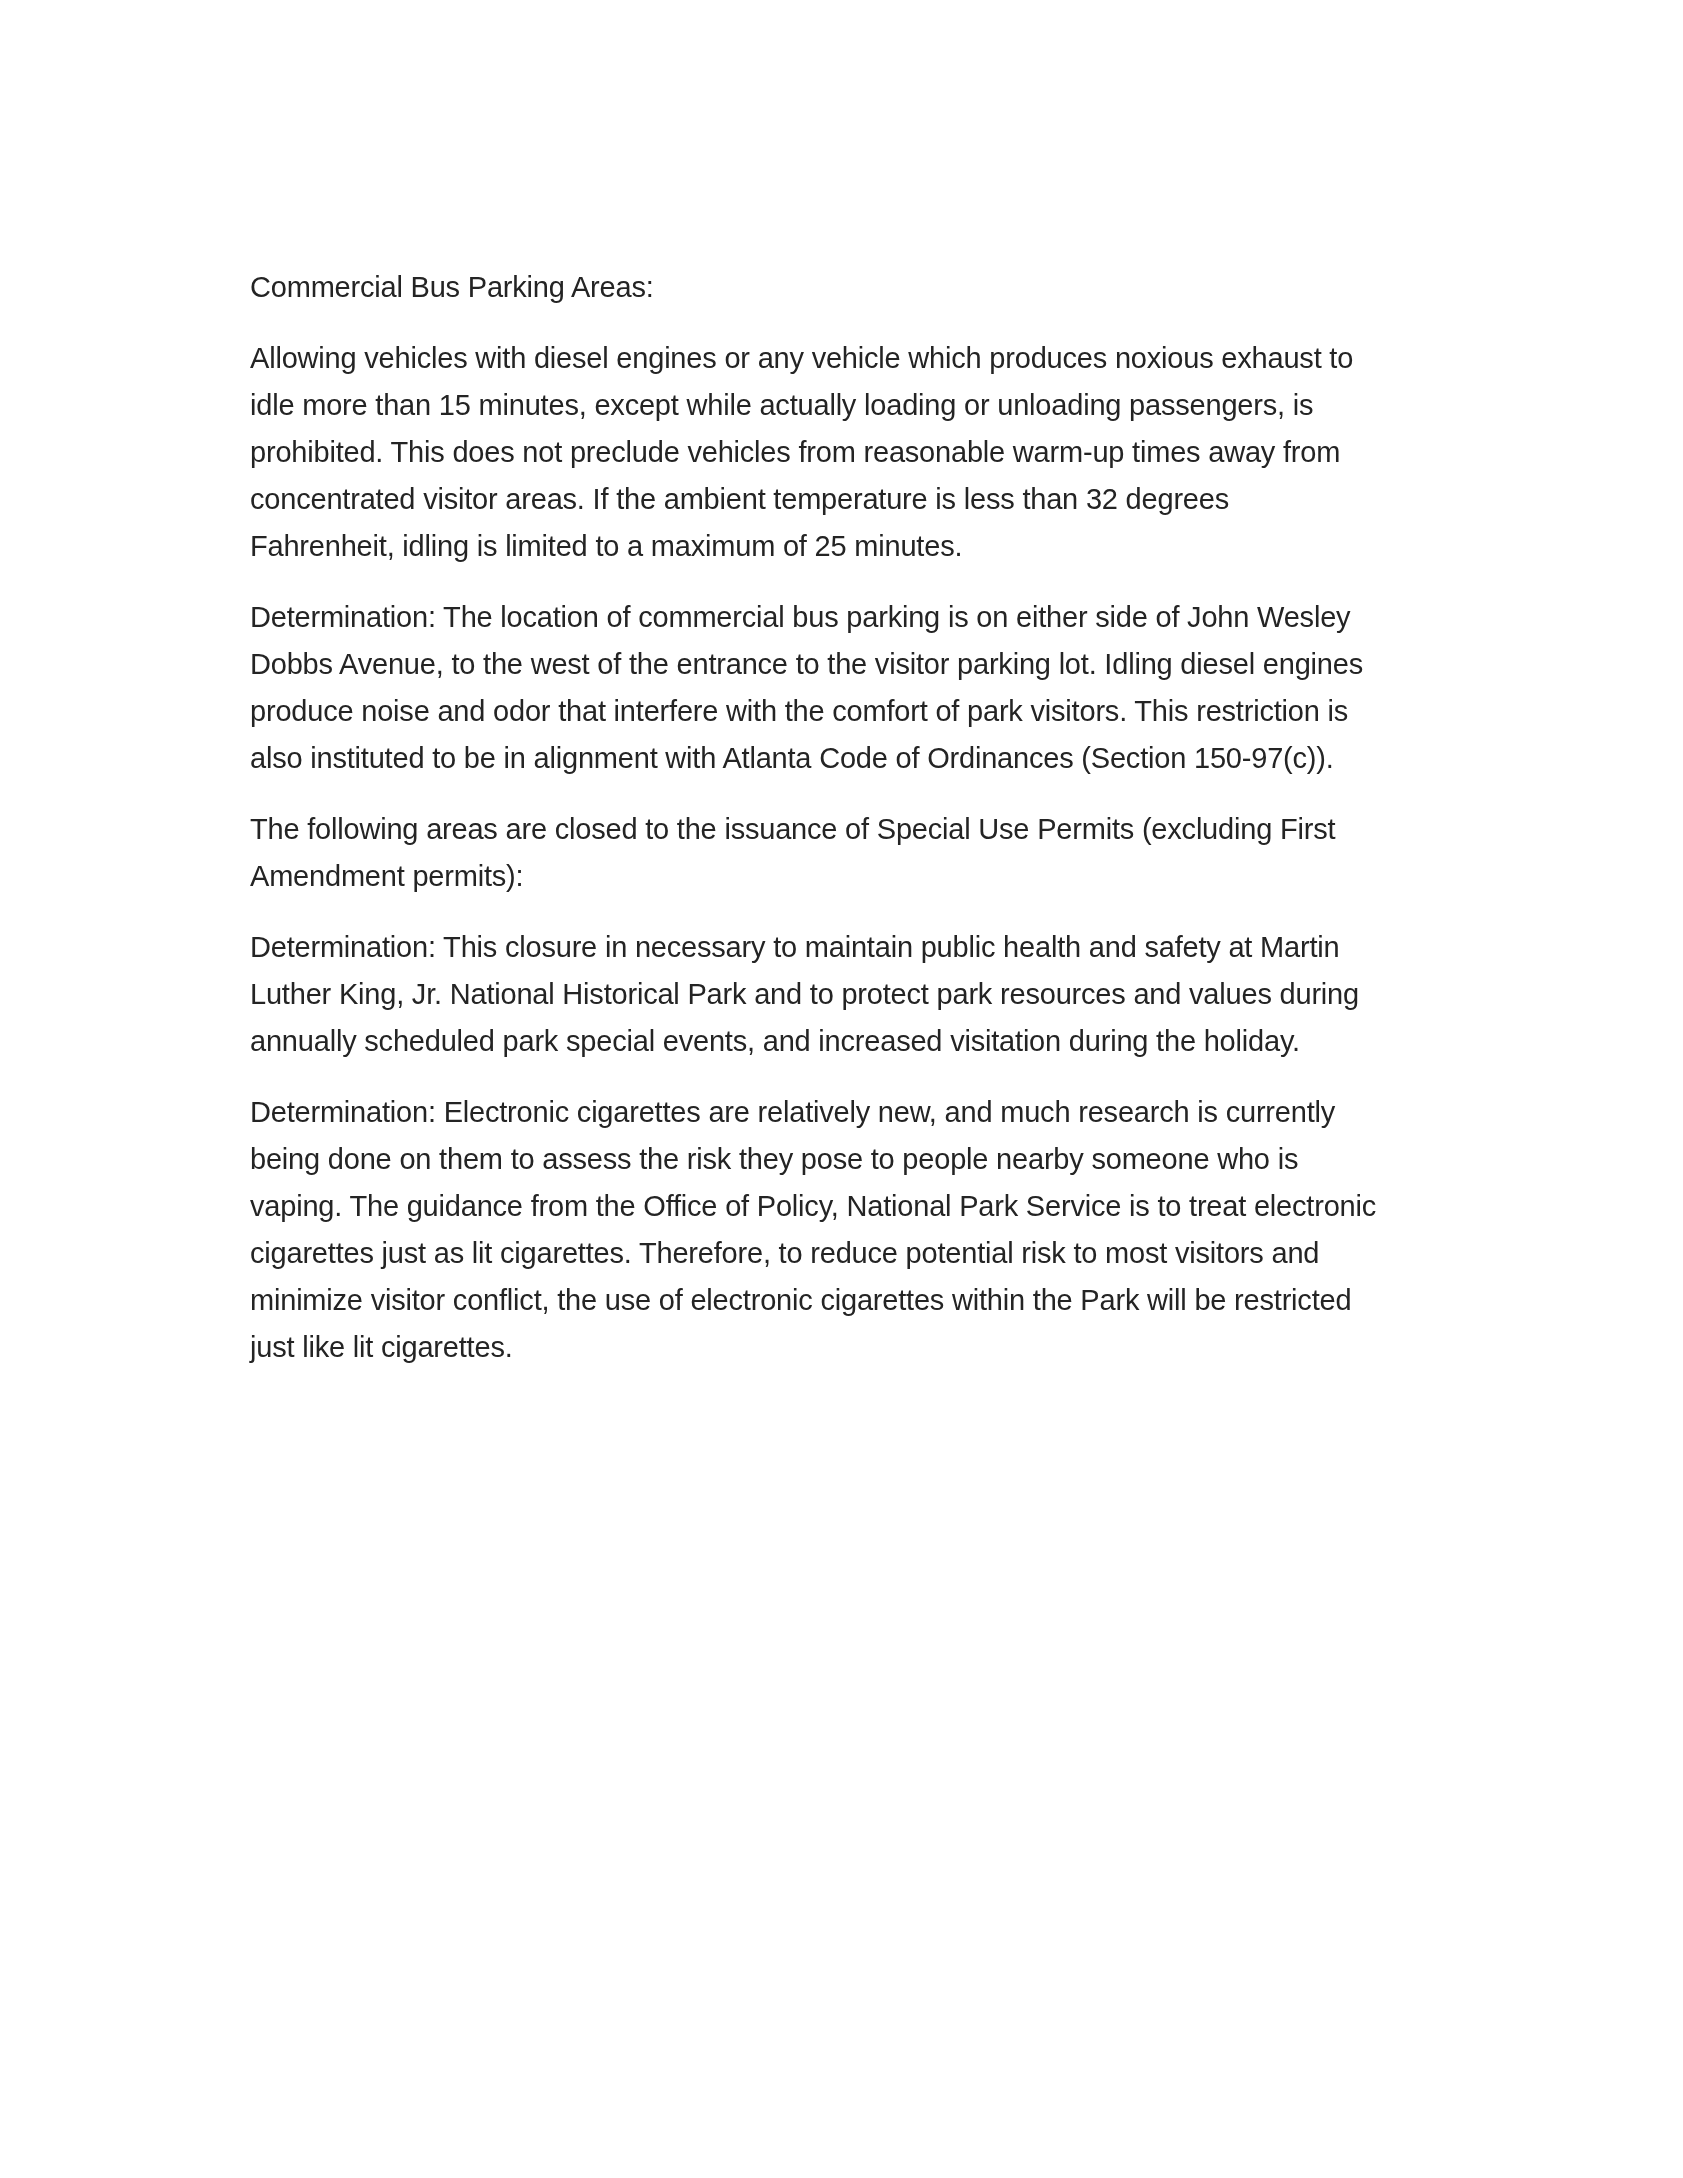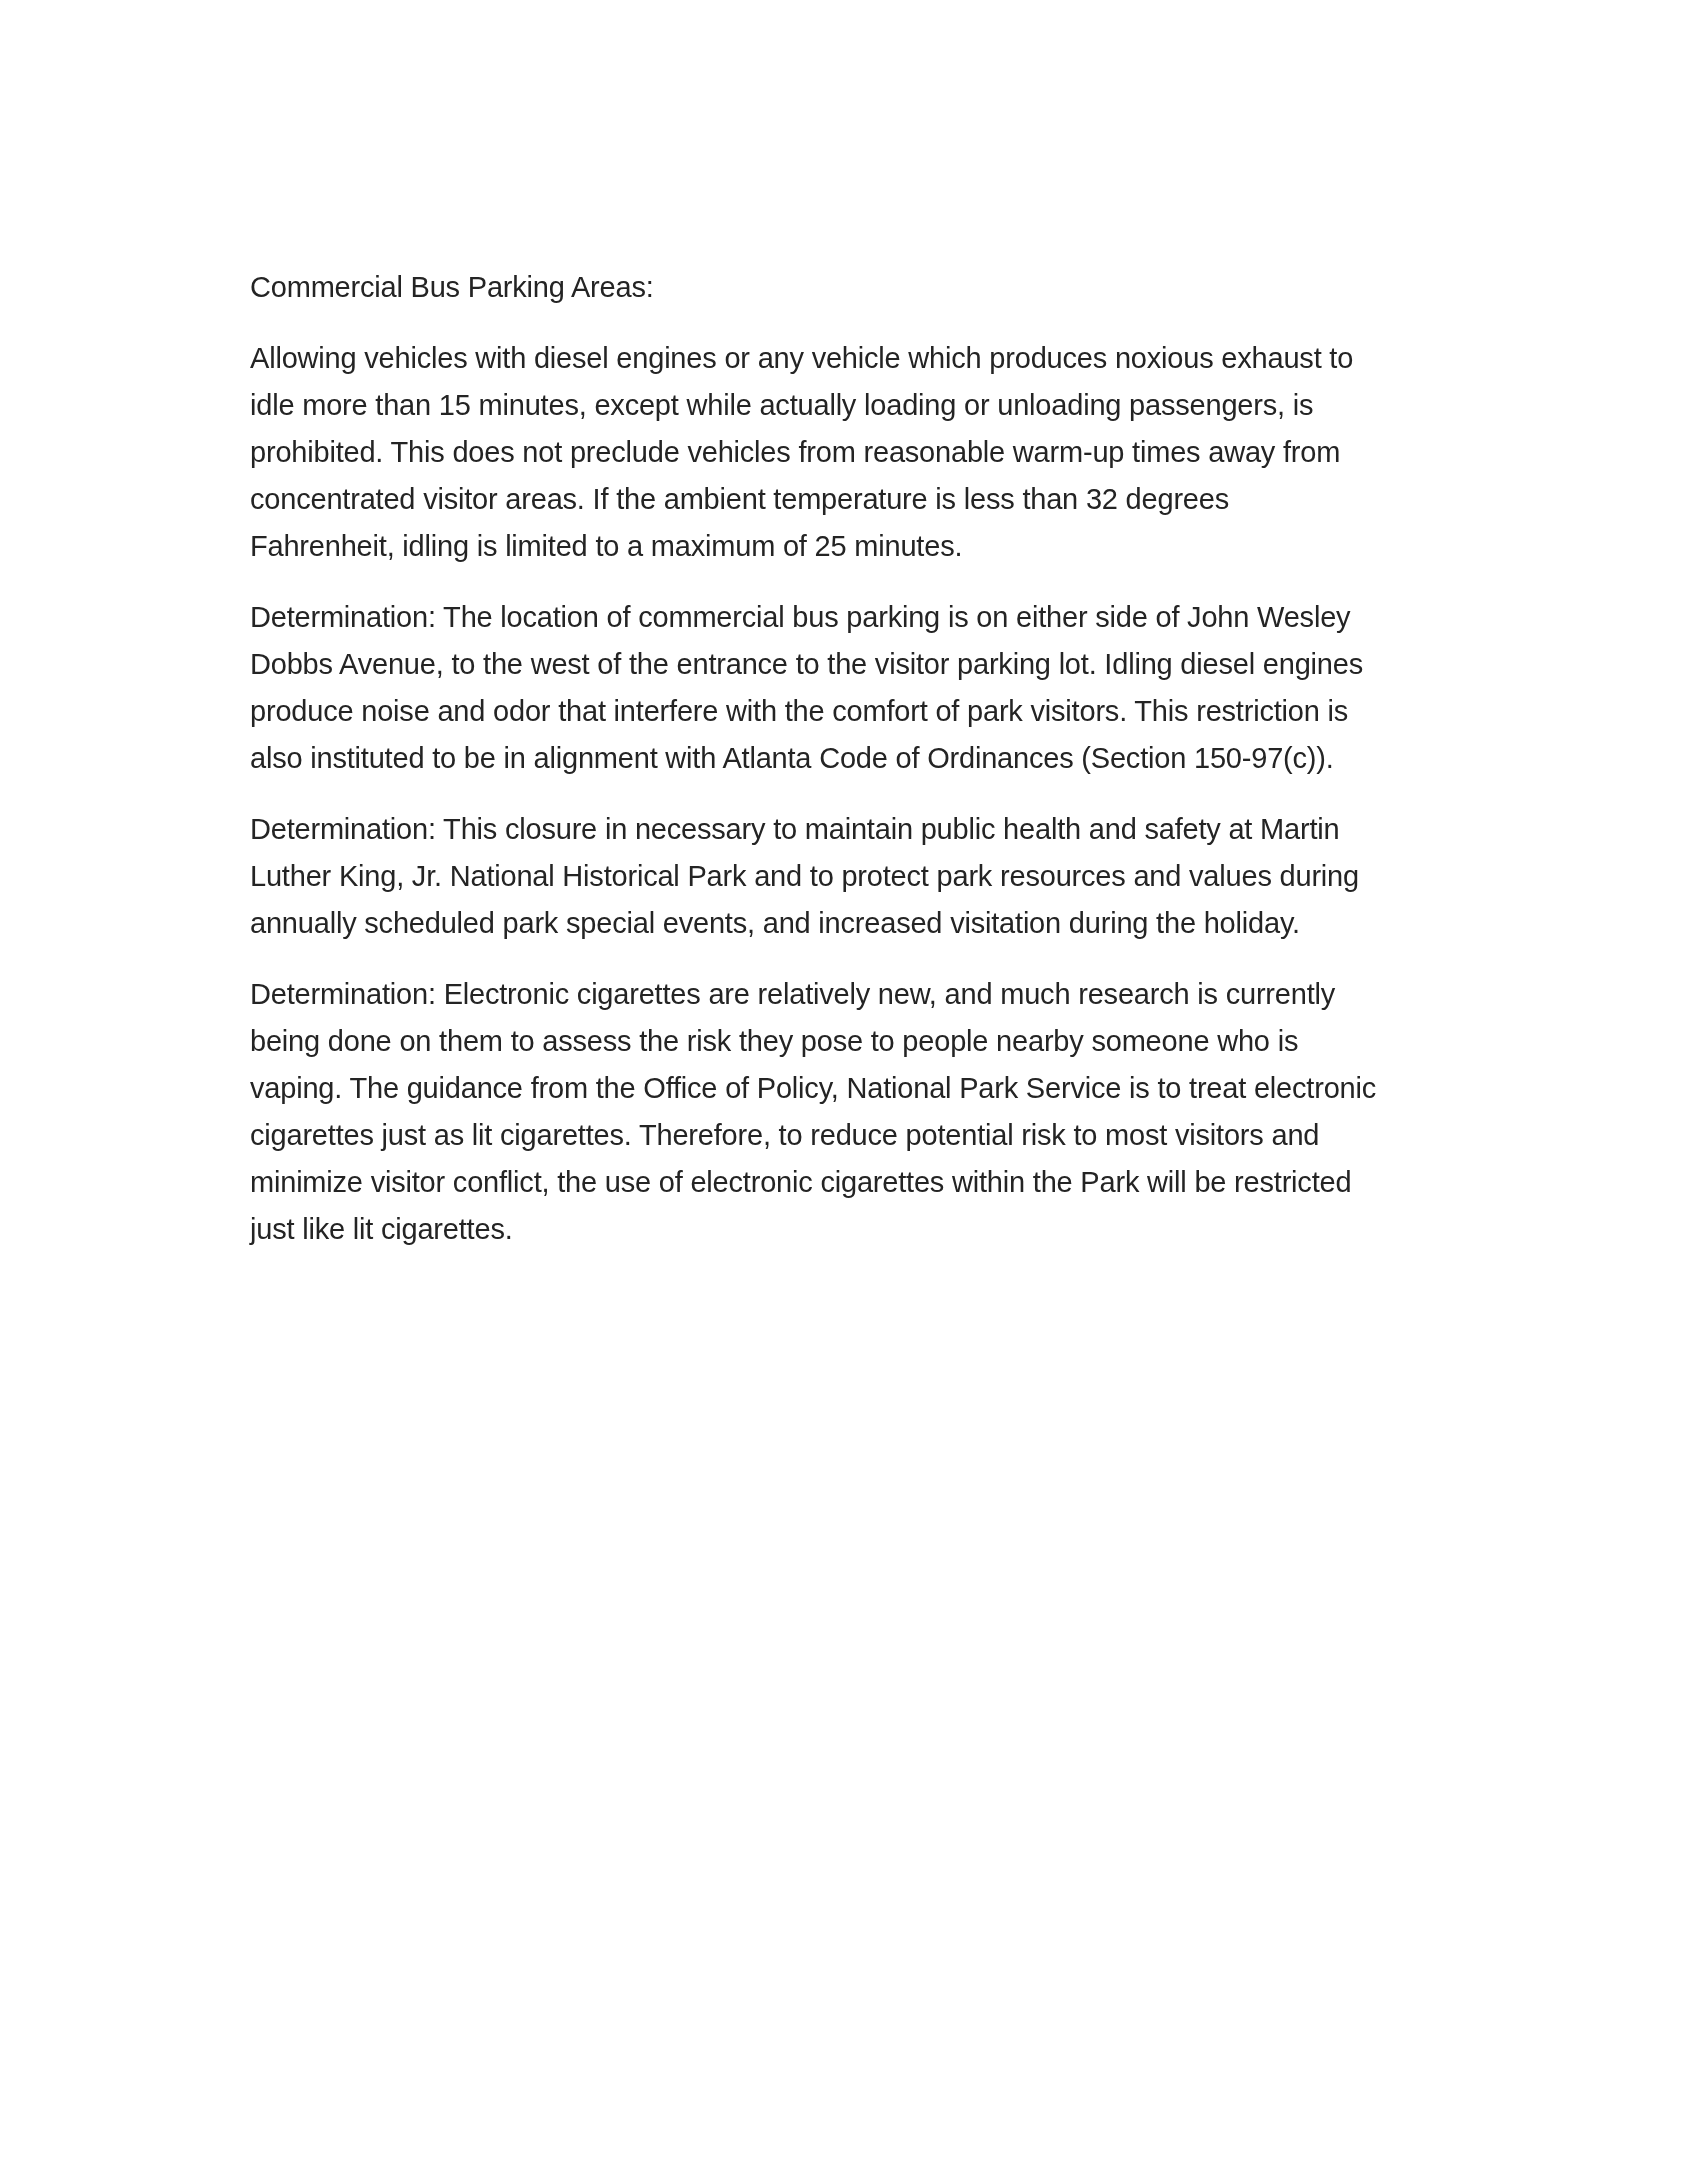--- a/index.html
+++ b/index.html
@@ -51,20 +51,22 @@
 prohibited. This does not preclude vehicles from reasonable warm-up times away from
 concentrated visitor areas. If the ambient temperature is less than 32 degrees
 Fahrenheit, idling is limited to a maximum of 25 minutes.</p>
     <p class="para italic">Determination: The location of commercial bus parking is on either side of John Wesley
 Dobbs Avenue, to the west of the entrance to the visitor parking lot. Idling diesel engines
 produce noise and odor that interfere with the comfort of park visitors. This restriction is
 also instituted to be in alignment with Atlanta Code of Ordinances (Section 150-97(c)).</p>
   </section>
 
   <section class="doc-section">
+    <p class="para">The following areas are closed to the issuance of Special Use Permits (excluding First
+Amendment permits):</p>
     <p class="para italic">Determination: This closure in necessary to maintain public health and safety at Martin
 Luther King, Jr. National Historical Park and to protect park resources and values during
 annually scheduled park special events, and increased visitation during the holiday.</p>
   </section>
 
   <section class="doc-section">
     <p class="para italic">Determination: Electronic cigarettes are relatively new, and much research is currently
 being done on them to assess the risk they pose to people nearby someone who is
 vaping. The guidance from the Office of Policy, National Park Service is to treat electronic
 cigarettes just as lit cigarettes. Therefore, to reduce potential risk to most visitors and

